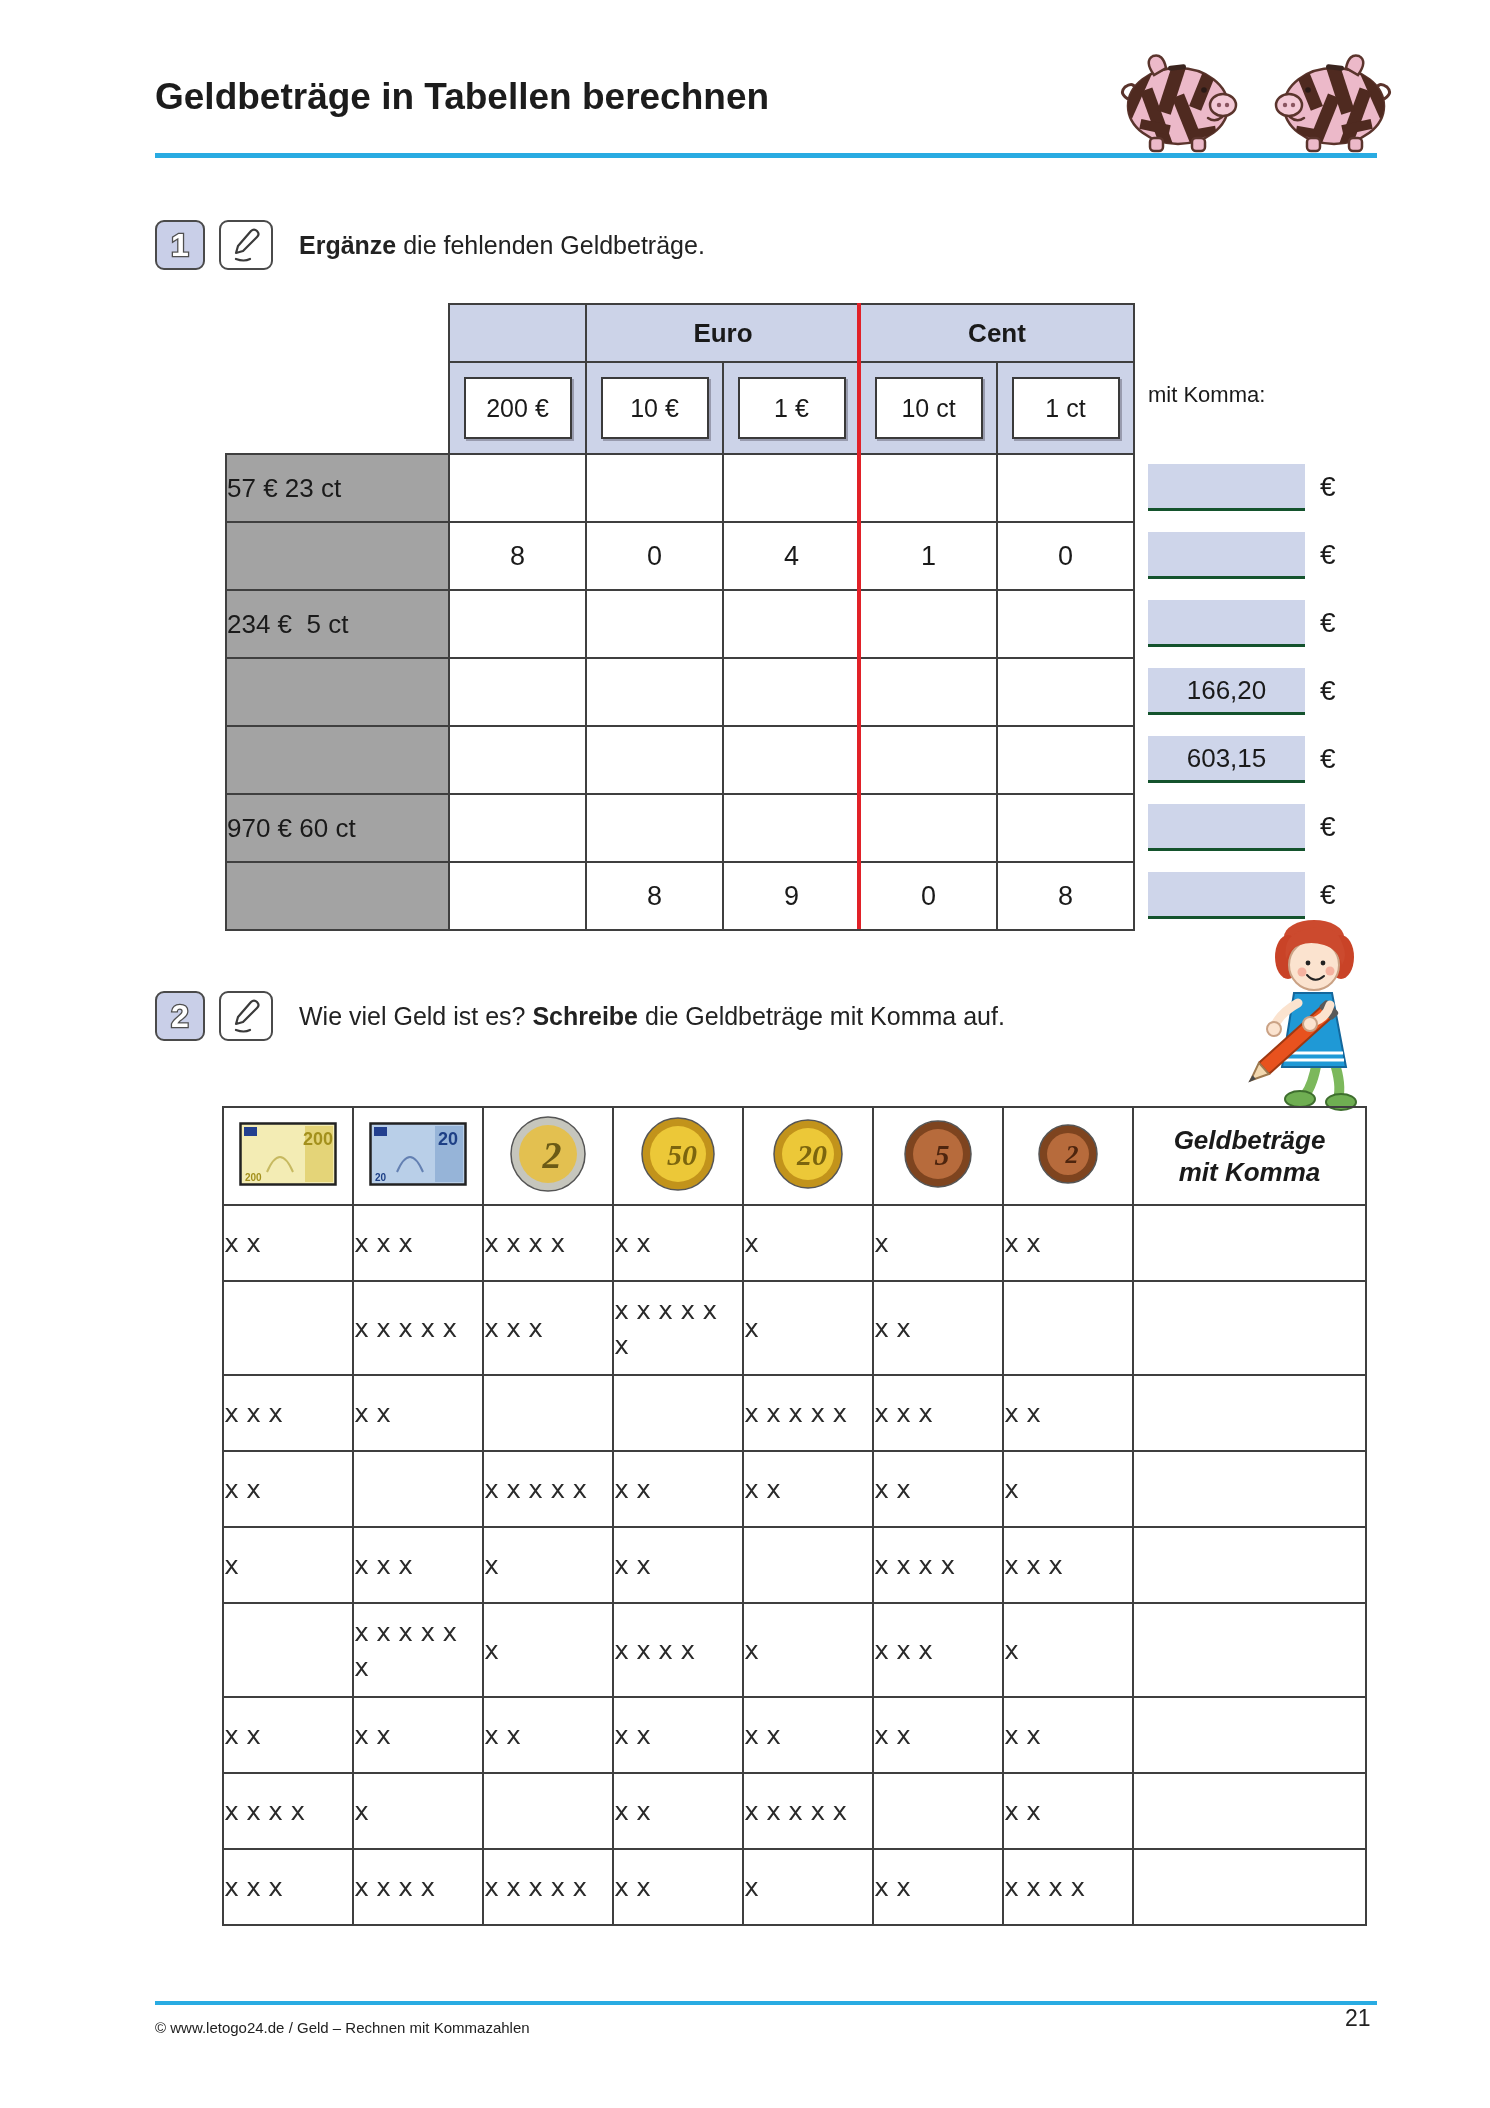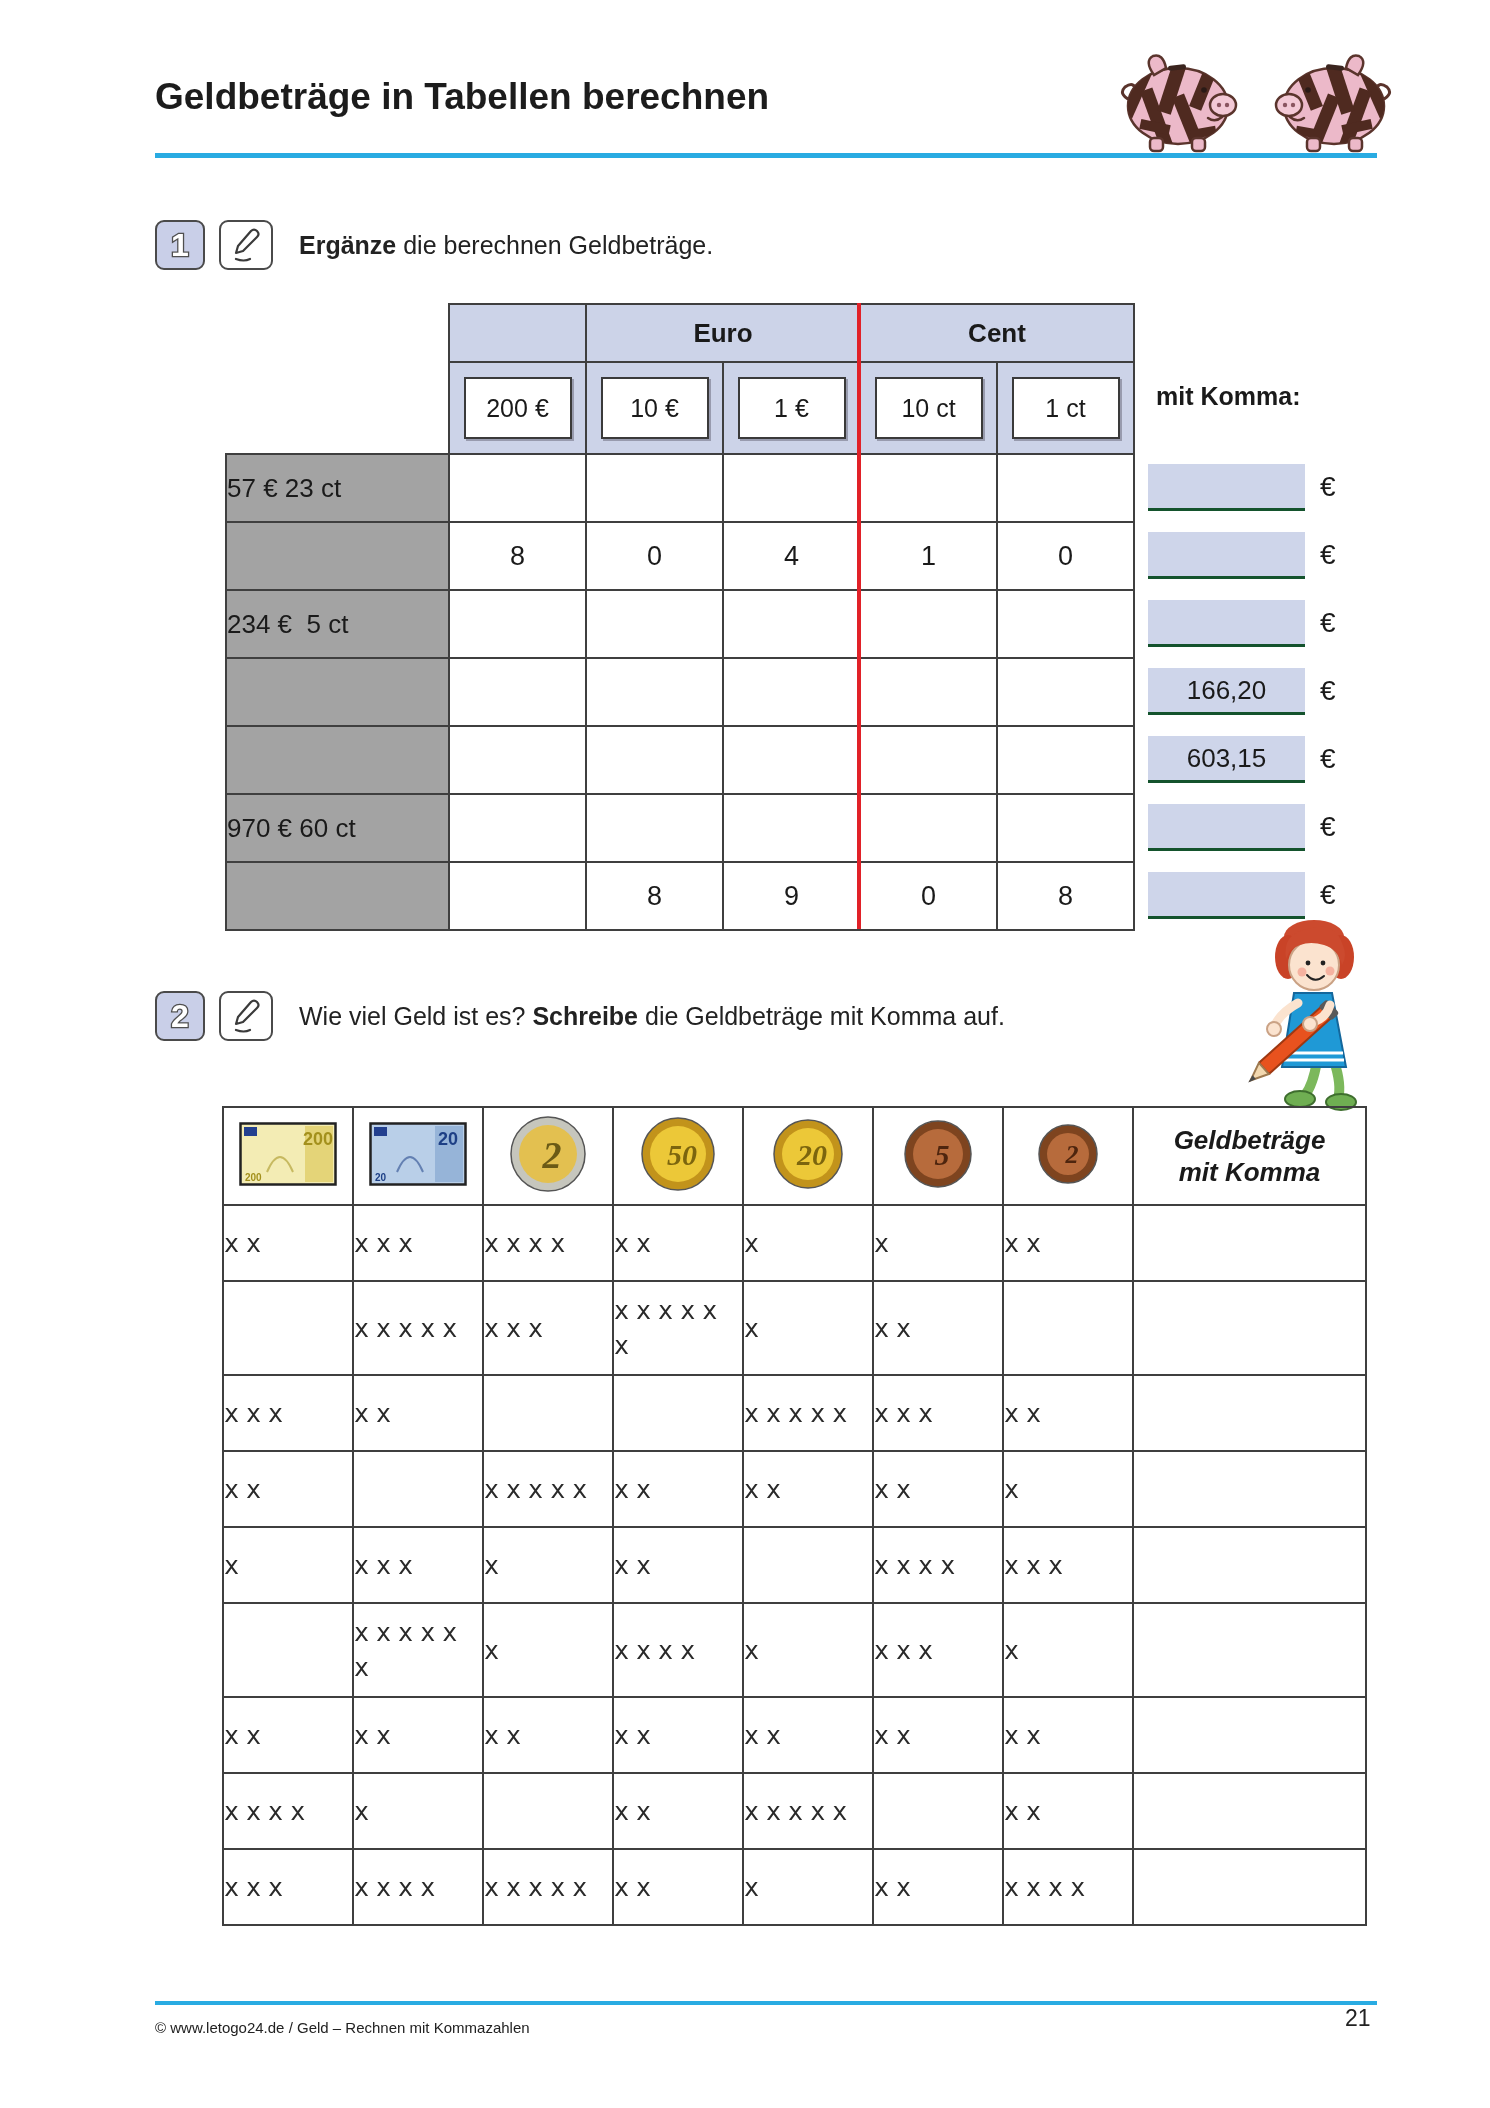--- a/index.html
+++ b/index.html
@@ -30,21 +30,21 @@
   td.hA{background:var(--headfill,#ccd3e8);text-align:center;font-weight:bold;font-size:26px;border:2px solid #6d6d7a;}
   td.hB{background:var(--headfill,#ccd3e8);border:2px solid #6d6d7a;}
   .ubox{width:104px;height:58px;background:#fff;border:2px solid #3a3a3a;margin:0 auto;
         display:flex;align-items:center;justify-content:center;font-size:25px;
         box-shadow:2px 2px 0 rgba(110,110,125,.55);}
   td.lab{background:#a3a3a3;text-align:left;font-size:26px;white-space:pre;}
   td.val{text-align:center;font-size:27px;}
   .redline{position:absolute;left:857px;top:303px;width:4px;height:626px;background:var(--red,#e12128);}
 
   
-  .komma-label{position:absolute;left:1148px;top:382px;font-size:25px;font-weight:bold;margin-left:8px;}
+  .komma-label{position:absolute;left:1148px;top:382px;font-size:22px;font-weight:normal;}
   .kcol{position:absolute;left:1148px;top:453px;}
   .krow{height:68px;position:relative;width:250px;}
   .kbox{position:absolute;left:0;top:11px;width:157px;height:44px;background:var(--ansfill,#ced5ea);
         border-bottom:3px solid #14532d;display:flex;align-items:center;justify-content:center;font-size:26px;}
   .keuro{position:absolute;left:172px;top:11px;height:46px;display:flex;align-items:center;font-size:28px;}
 
   
   #table2-slot{position:absolute;left:222px;top:1106px;}
   #table2-slot table{border-collapse:collapse;table-layout:fixed;}
   #table2-slot td{border:2px solid #3f3f3f;padding:0;vertical-align:middle;}
@@ -107,21 +107,21 @@
         </svg>
       </div>
     <div class="iconbox">
       <svg width="34" height="36" viewBox="0 0 34 36">
         <g fill="none" stroke="#3a3a3a" stroke-width="2.2" stroke-linejoin="round" stroke-linecap="round">
           <path d="M22 4 q3 -3 6 0 q3 3 0 6 L14 24 l-7 2 2 -7 Z" fill="#fff"></path>
           <path d="M7 32 q8 3 14 0"></path>
         </g>
       </svg>
     </div>
-    <div class="instr"><b>Ergänze</b><span> die berechnen Geldbeträge.</span></div>
+    <div class="instr"><b>Ergänze</b><span> die fehlenden Geldbeträge.</span></div>
   </div>
 
   <div id="table1-slot">
       <table>
         <colgroup>
           <col style="width:223px">
           <col style="width:137px">
           <col style="width:137px">
           <col style="width:137px">
           <col style="width:137px">

